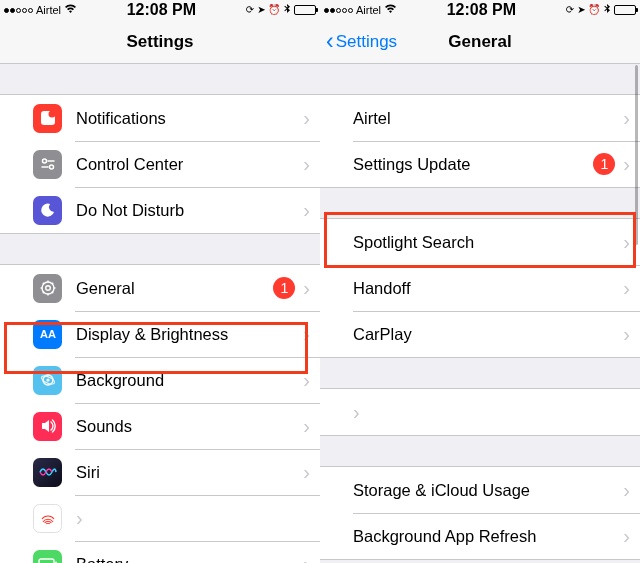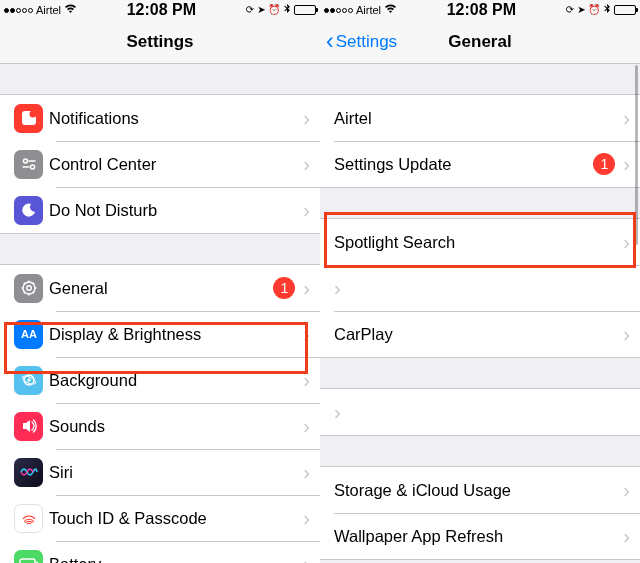--- a/index.html
+++ b/index.html
@@ -61,20 +61,21 @@
       color: #007aff; font-size: 17px;
     }
     .nav-back-chevron { font-size: 23px; font-weight: 300; margin-right: 2px; line-height: 1; }
 
     .content { flex: 1; overflow-y: auto; position: relative; }
     .group-gap { height: 30px; }
     .list {
       background: #fff;
       border-top: 0.5px solid #c8c7cc;
       border-bottom: 0.5px solid #c8c7cc;
+      padding-left: 19px;
     }
     .row {
       display: flex;
       align-items: center;
       height: 46px;
       padding-left: 14px;
       position: relative;
     }
     .row.indented-sep + .row::before,
     .row.indented-sep::after {
@@ -82,21 +83,21 @@
       position: absolute;
       left: 56px; right: 0; bottom: 0;
       height: 0.5px;
       background: #c8c7cc;
     }
     .row.no-icon.indented-sep::after { left: 14px; }
     .row:last-child::after { display: none; }
     .row-icon {
       width: 29px; height: 29px;
       border-radius: 6.5px;
-      margin-right: 6px;
+      margin-right: 14px;
       flex-shrink: 0;
       display: flex;
       align-items: center;
       justify-content: center;
       color: #000000;
     }
     .row-label { font-size: 16.5px; color: #000; flex: 1; }
     .row-right {
       display: flex; align-items: center;
       padding-right: 10px;
@@ -286,21 +287,20 @@
         <span class="row-icon" style="background:#fff;border:0.5px solid #e0e0e0">
           <svg width="20" height="20" viewBox="0 0 20 20">
               <g fill="none" stroke="#ff3b30" stroke-width="1.1">
                 <path d="M5 14 A6 6 0 0 1 15 14"></path>
                 <path d="M6.6 15 A4.2 4.2 0 0 1 13.4 15"></path>
                 <path d="M8.2 16 A2.4 2.4 0 0 1 11.8 16"></path>
                 <path d="M4 11 A7.5 7.5 0 0 1 16 11"></path>
               </g>
             </svg>
         </span>
-        <span class="row-label">Touch ID &amp; Passcode</span>
         <span class="row-right">
             <span class="chevron">›</span>
           </span>
       </div>
       <div class="row">
         <span class="row-icon" style="background:#4cd964">
           <svg width="20" height="12" viewBox="0 0 20 12">
               <rect x="1" y="1" width="15" height="10" rx="2" fill="none" stroke="#fff" stroke-width="1.4"></rect>
               <rect x="17" y="3.5" width="2" height="5" rx="1" fill="#fff"></rect>
             </svg>
@@ -377,20 +377,21 @@
     <div class="group-gap"></div>
 
     <div class="list">
       <div class="row no-icon indented-sep">
         <span class="row-label">Spotlight Search</span>
         <span class="row-right">
             <span class="chevron">›</span>
           </span>
       </div>
       <div class="row no-icon indented-sep">
+        <span class="row-label">Handoff</span>
         <span class="row-right">
             <span class="chevron">›</span>
           </span>
       </div>
       <div class="row no-icon">
         <span class="row-label">CarPlay</span>
         <span class="row-right">
             <span class="chevron">›</span>
           </span>
       </div>
@@ -409,21 +410,21 @@
     <div class="group-gap"></div>
 
     <div class="list">
       <div class="row no-icon indented-sep">
         <span class="row-label">Storage &amp; iCloud Usage</span>
         <span class="row-right">
             <span class="chevron">›</span>
           </span>
       </div>
       <div class="row no-icon">
-        <span class="row-label">Wallpaper App Refresh</span>
+        <span class="row-label">Background App Refresh</span>
         <span class="row-right">
             <span class="chevron">›</span>
           </span>
       </div>
     </div>
 
     <div class="highlight" style="top:148px;left:4px;width:312px;height:56px"></div>
   </div>
 
   <div class="scrollbar-track">

